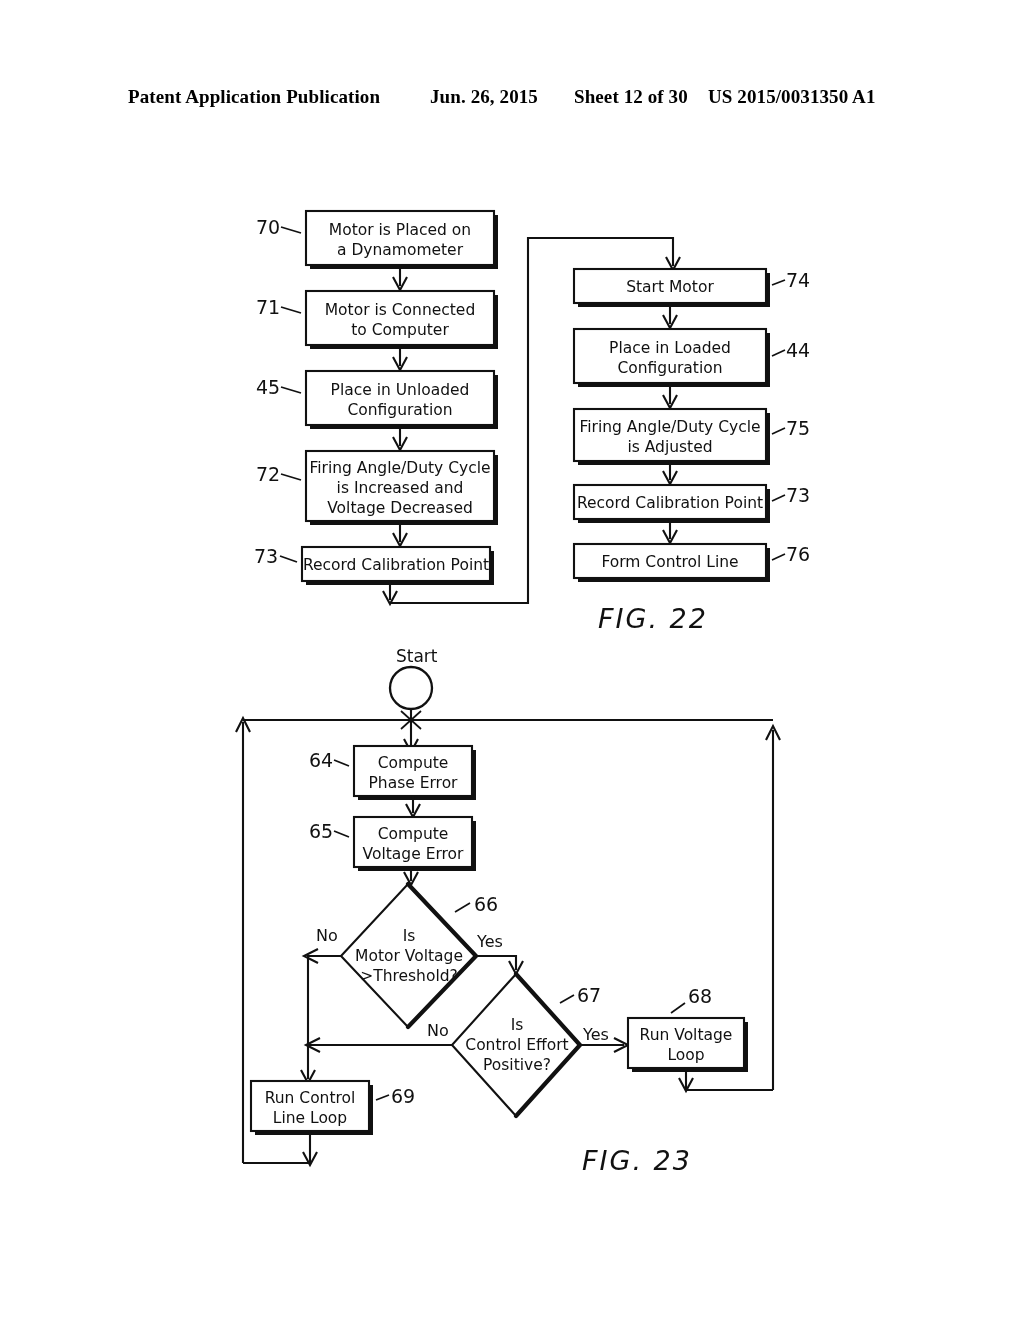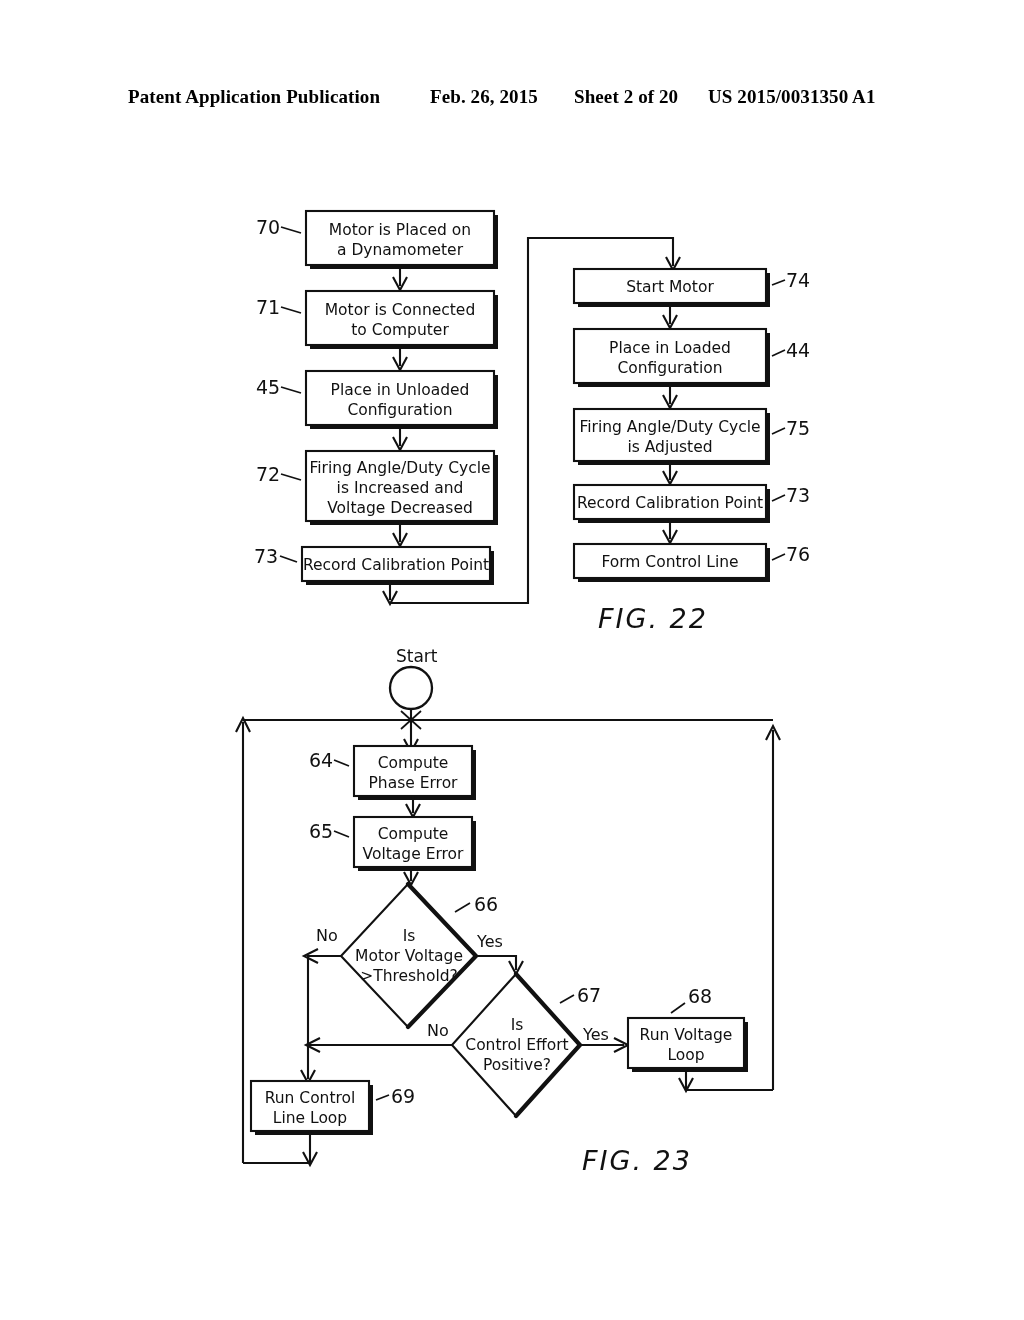--- a/index.html
+++ b/index.html
@@ -45,22 +45,22 @@
   .leader{stroke:#111;stroke-width:1.7;fill:none;}
   .circ{fill:#fff;stroke:#111;stroke-width:2.3;}
 </style>
 </head>
 <body>
 
 <div id="page">
 
   <div class="hdr">
     <span class="seg s1">Patent Application Publication</span>
-    <span class="seg s2">Feb. 26, 2015</span>
-    <span class="seg s3">Sheet 2 of 20</span>
+    <span class="seg s2">Jun. 26, 2015</span>
+    <span class="seg s3">Sheet 12 of 30</span>
     <span class="seg s4">US 2015/0031350 A1</span>
   </div>
 
   <svg id="art" viewBox="0 0 1024 1320">
 
     <g>
 
       <g>
         <rect class="bxshadow" x="310" y="215" width="188" height="54"></rect>
         <rect class="bx" x="306" y="211" width="188" height="54"></rect>

